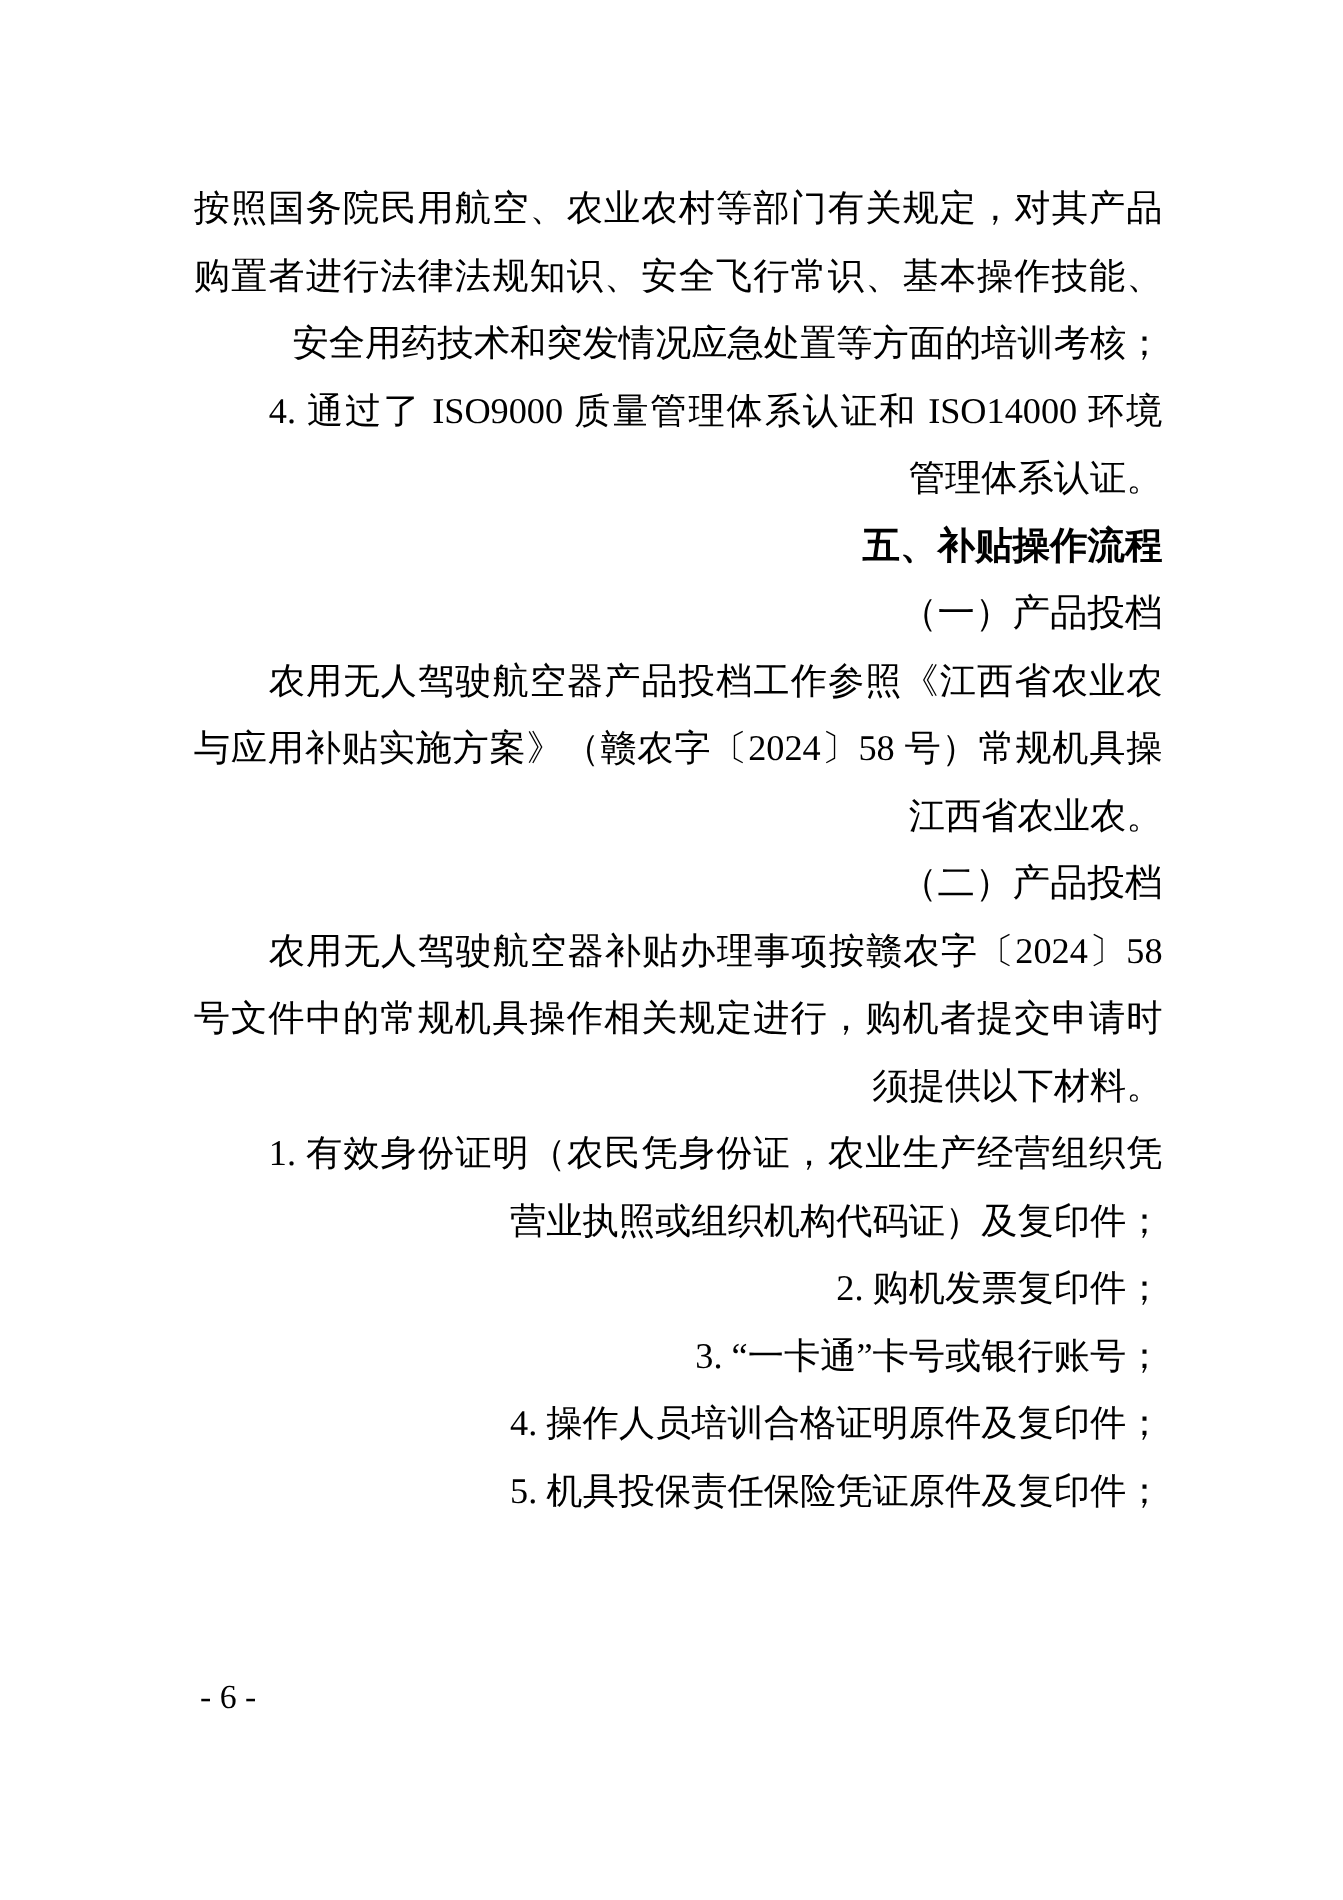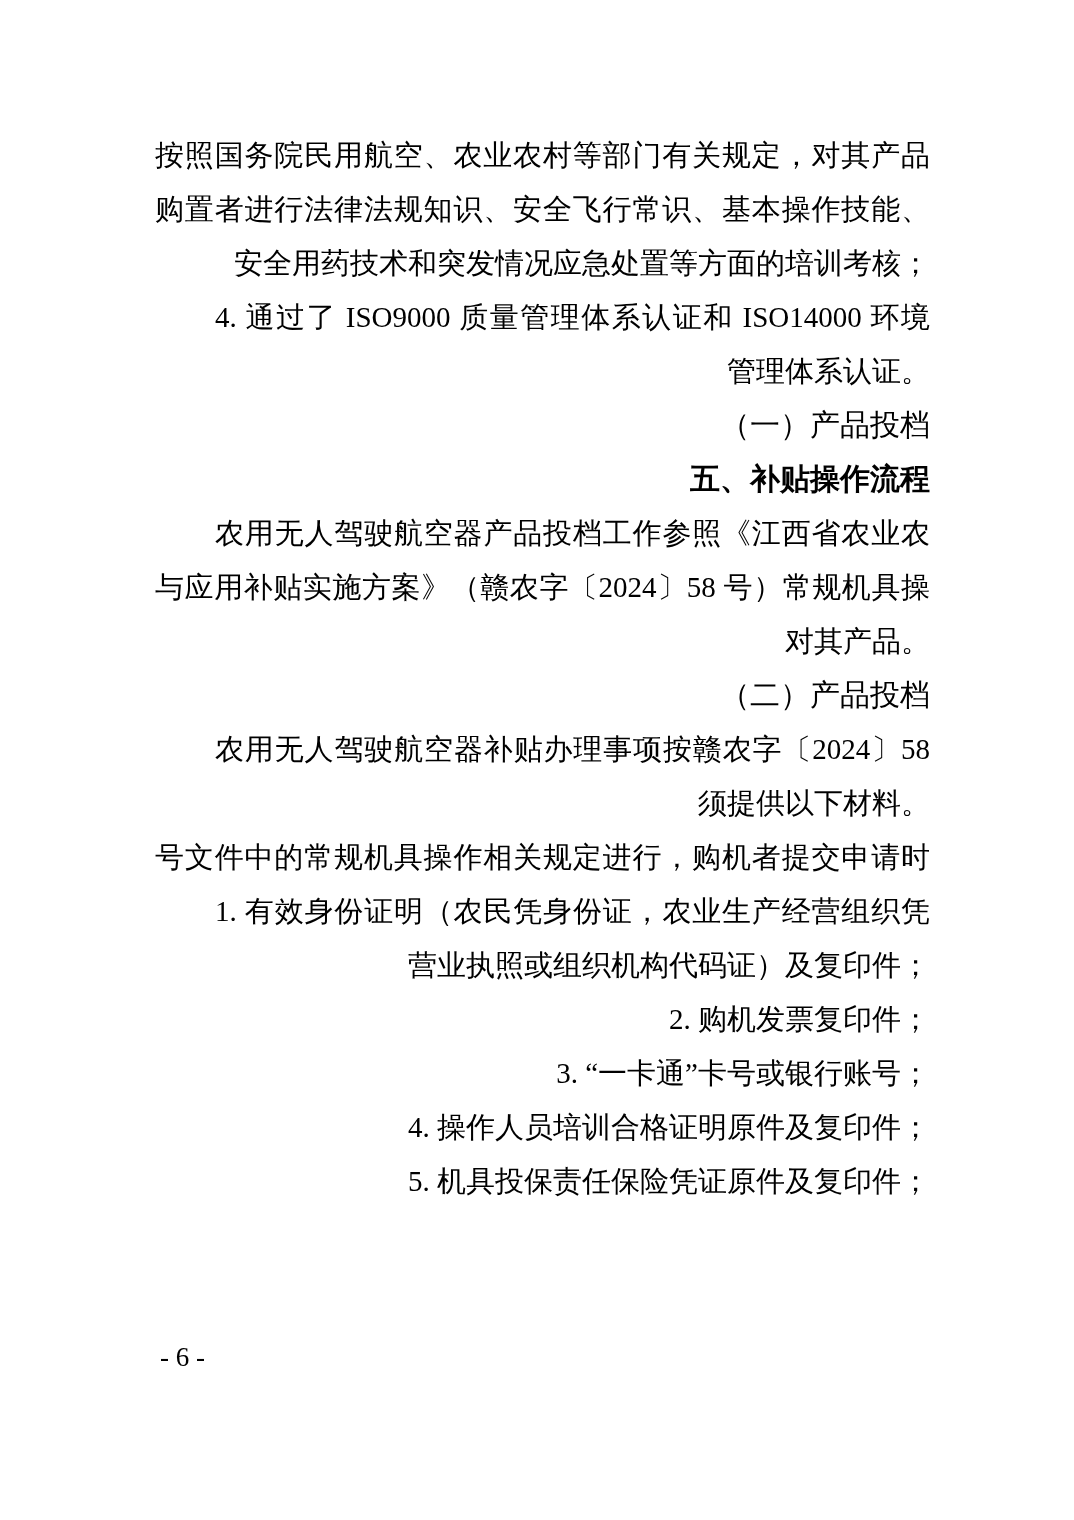--- a/index.html
+++ b/index.html
@@ -12,21 +12,21 @@
     width: 1074px;
     height: 1520px;
     background: #ffffff;
     color: #000000;
     font-family: "Liberation Serif", "DejaVu Serif", serif;
     overflow: hidden;
   }
   .content {
     position: absolute;
     left: 155px;
-    top: 128px;
+    top: 140px;
     width: 775px;
   }
   .line {
     font-size: 29px;
     line-height: 54px;
     height: 54px;
     overflow: hidden;
     text-align: right;
     color: #000000;
   }
@@ -60,29 +60,29 @@
 </head>
 <body>
 
 <div class="page">
   <div class="content">
     <div class="line justify">按照国务院民用航空、农业农村等部门有关规定，对其产品</div>
     <div class="line justify">购置者进行法律法规知识、安全飞行常识、基本操作技能、</div>
     <div class="line">安全用药技术和突发情况应急处置等方面的培训考核；</div>
     <div class="line indent justify">4. 通过了 ISO9000 质量管理体系认证和 ISO14000 环境</div>
     <div class="line">管理体系认证。</div>
+    <div class="line indent h-bold">五、补贴操作流程</div>
     <div class="line indent h-kai">（一）产品投档</div>
-    <div class="line indent h-bold">五、补贴操作流程</div>
     <div class="line indent justify">农用无人驾驶航空器产品投档工作参照《江西省农业农</div>
     <div class="line justify">与应用补贴实施方案》（赣农字〔2024〕58 号）常规机具操</div>
-    <div class="line">对其产品。</div>
+    <div class="line">江西省农业农。</div>
     <div class="line indent h-kai">（二）产品投档</div>
     <div class="line indent justify">农用无人驾驶航空器补贴办理事项按赣农字〔2024〕58</div>
+    <div class="line justify">号文件中的常规机具操作相关规定进行，购机者提交申请时</div>
     <div class="line">须提供以下材料。</div>
-    <div class="line justify">号文件中的常规机具操作相关规定进行，购机者提交申请时</div>
     <div class="line indent justify">1. 有效身份证明（农民凭身份证，农业生产经营组织凭</div>
     <div class="line">营业执照或组织机构代码证）及复印件；</div>
     <div class="line indent">2. 购机发票复印件；</div>
     <div class="line indent">3. “一卡通”卡号或银行账号；</div>
     <div class="line indent">4. 操作人员培训合格证明原件及复印件；</div>
     <div class="line indent">5. 机具投保责任保险凭证原件及复印件；</div>
   </div>
   <div class="page-number">- 6 -</div>
 </div>
 

